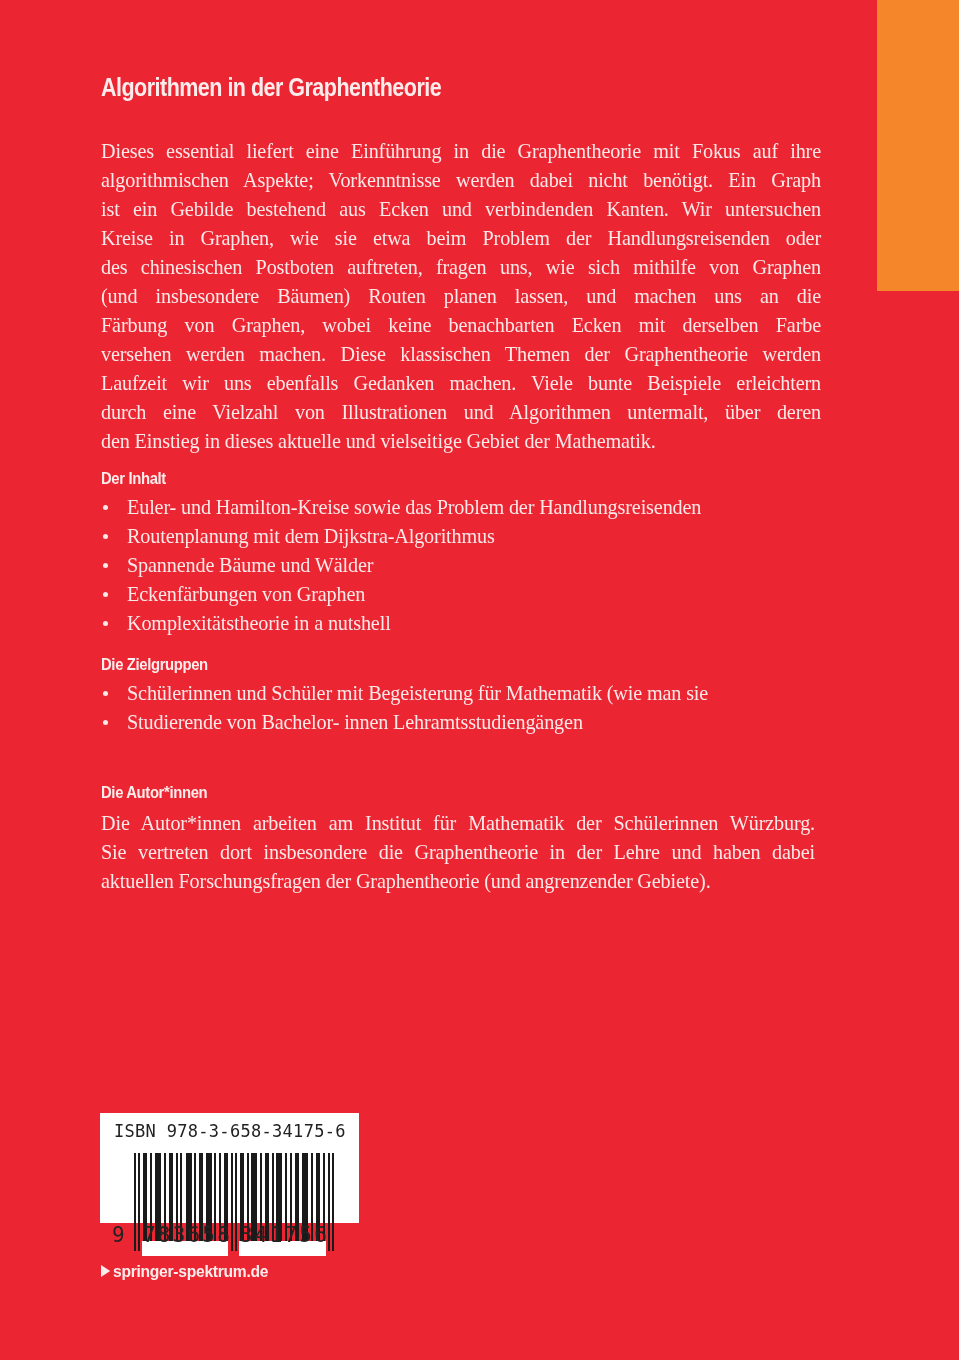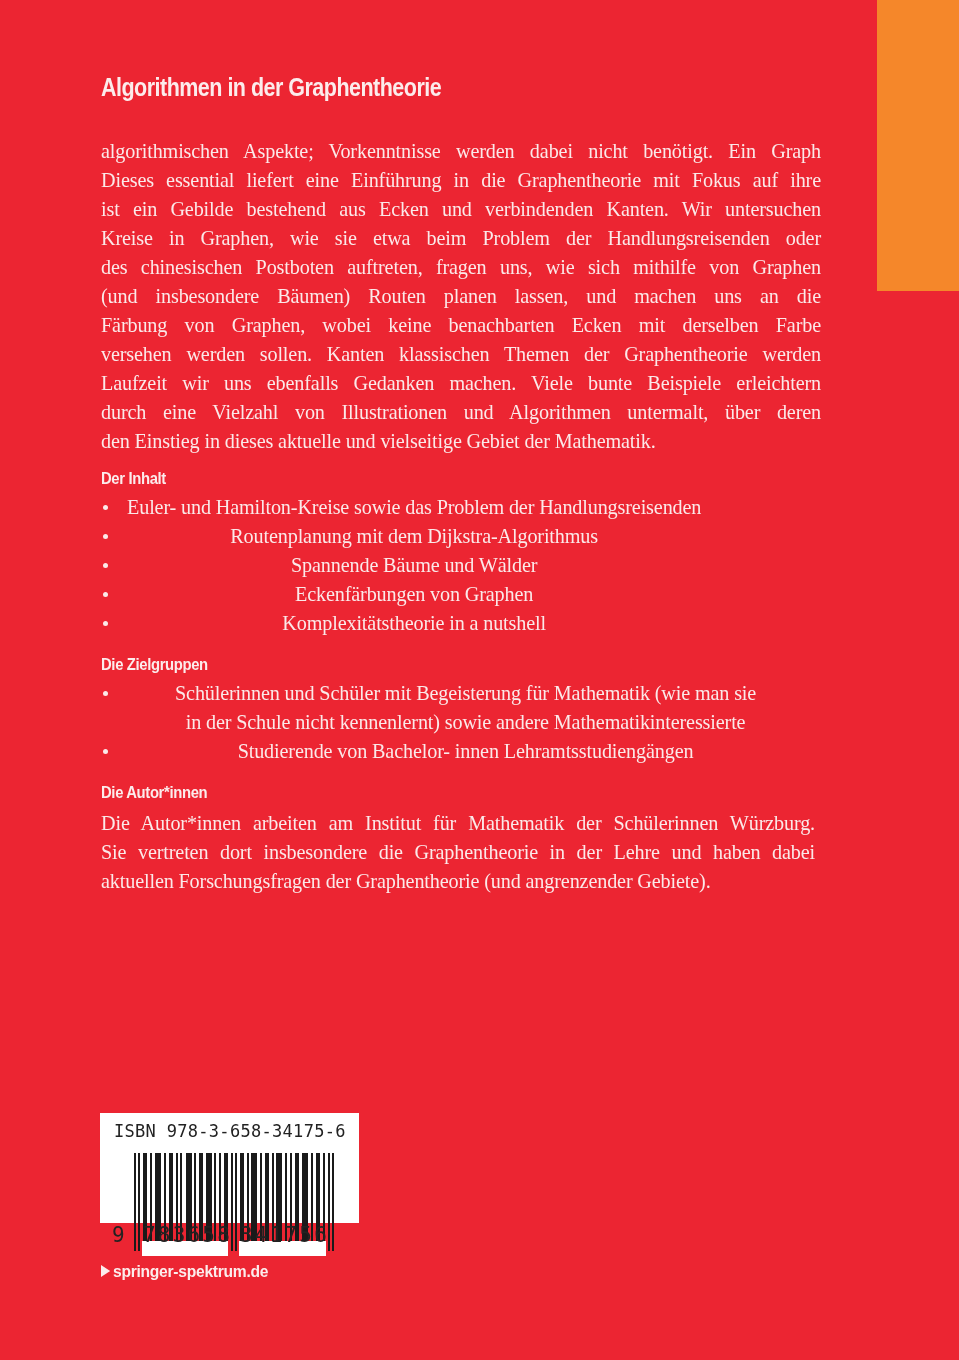--- a/index.html
+++ b/index.html
@@ -72,39 +72,37 @@
       transform-origin: left center;
       white-space: nowrap;
       color: #fcecec;
     }
     ul.bullets {
       position: absolute;
       left: 0;
       margin: 0;
       padding: 0;
       list-style: none;
-      text-align: center;
     }
     ul.bullets li {
       position: relative;
       padding-left: 26px;
       white-space: nowrap;
     }
     ul.bullets li .bullet {
       position: absolute;
       left: 2px;
       top: 12px;
       width: 5px;
       height: 5px;
       border-radius: 50%;
       background: #fbe9e9;
     }
     ul.bullets li .sub {
       display: block;
-      margin-left: 48px;
     }
     .authors-text {
       position: absolute;
       left: 0;
       top: 809px;
       width: 714px;
     }
     .barcode-box {
       position: absolute;
       left: 100px;
@@ -164,48 +162,47 @@
 </head>
 <body>
 
 <div class="orange-tab"></div>
 
 <div class="content">
 
   <h1 class="title">Algorithmen in der Graphentheorie</h1>
 
   <div class="intro serif">
+    <span class="line">Dieses essential liefert eine Einführung in die Graphentheorie mit Fokus auf ihre</span>
     <span class="line">algorithmischen Aspekte; Vorkenntnisse werden dabei nicht benötigt. Ein Graph</span>
-    <span class="line">Dieses essential liefert eine Einführung in die Graphentheorie mit Fokus auf ihre</span>
     <span class="line">ist ein Gebilde bestehend aus Ecken und verbindenden Kanten. Wir untersuchen</span>
     <span class="line">Kreise in Graphen, wie sie etwa beim Problem der Handlungsreisenden oder</span>
     <span class="line">des chinesischen Postboten auftreten, fragen uns, wie sich mithilfe von Graphen</span>
     <span class="line">(und insbesondere Bäumen) Routen planen lassen, und machen uns an die</span>
     <span class="line">Färbung von Graphen, wobei keine benachbarten Ecken mit derselben Farbe</span>
-    <span class="line">versehen werden sollen. Kanten klassischen Themen der Graphentheorie werden</span>
+    <span class="line">versehen werden machen. Diese klassischen Themen der Graphentheorie werden</span>
     <span class="line">Laufzeit wir uns ebenfalls Gedanken machen. Viele bunte Beispiele erleichtern</span>
     <span class="line">durch eine Vielzahl von Illustrationen und Algorithmen untermalt, über deren</span>
     <span class="line" style="text-align-last:left">den Einstieg in dieses aktuelle und vielseitige Gebiet der Mathematik.</span>
   </div>
 
   <h2 class="section-head" style="top:469px">Der Inhalt</h2>
   <ul class="bullets serif" style="top:493px">
     <li><span class="bullet"></span><span>Euler- und Hamilton-Kreise sowie das Problem der Handlungsreisenden</span></li>
     <li><span class="bullet"></span><span>Routenplanung mit dem Dijkstra-Algorithmus</span></li>
     <li><span class="bullet"></span><span>Spannende Bäume und Wälder</span></li>
     <li><span class="bullet"></span><span>Eckenfärbungen von Graphen</span></li>
     <li><span class="bullet"></span><span>Komplexitätstheorie in a nutshell</span></li>
   </ul>
 
   <h2 class="section-head" style="top:655px">Die Zielgruppen</h2>
   <ul class="bullets serif" style="top:679px">
     <li>
       <span class="bullet"></span>
       <span class="sub">Schülerinnen und Schüler mit Begeisterung für Mathematik (wie man sie</span>
-      <span class="sub">in der Schule nicht kennenlernt) sowie andere Mathematikinteressierte</span>
     </li>
     <li>
       <span class="bullet"></span>
       <span class="sub">Studierende von Bachelor- innen Lehramtsstudiengängen</span>
     </li>
   </ul>
 
   <h2 class="section-head" style="top:783px">Die Autor*innen</h2>
   <div class="authors-text serif">
     <span class="line">Die Autor*innen arbeiten am Institut für Mathematik der Schülerinnen Würzburg.</span>

